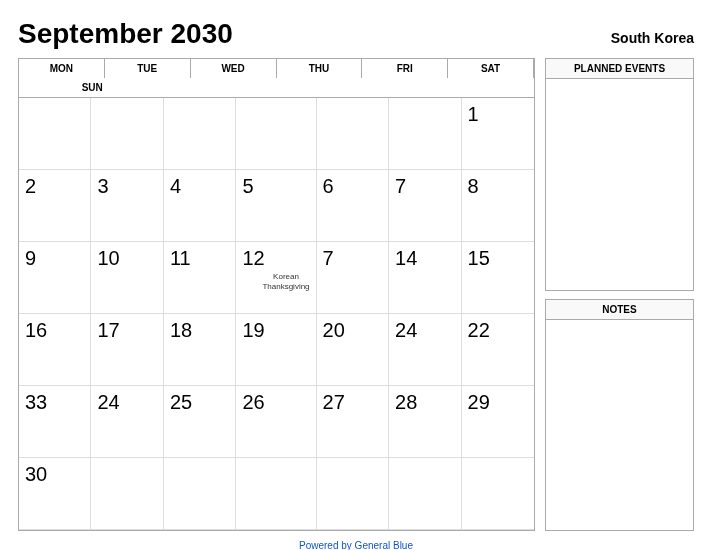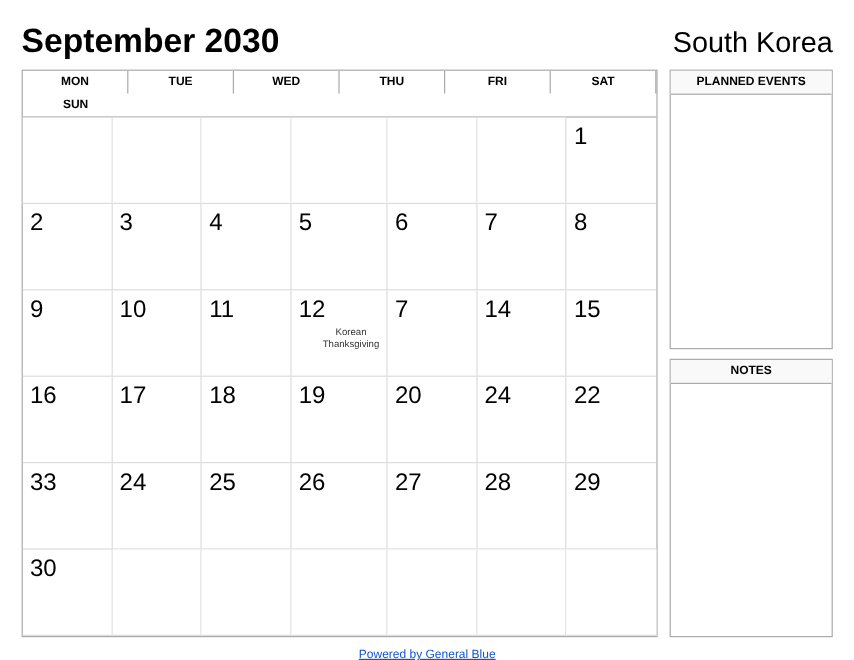--- a/index.html
+++ b/index.html
@@ -26,22 +26,22 @@
       align-items: baseline;
       margin-bottom: 8px;
     }
     .header-title {
       font-size: 28px;
       font-weight: bold;
       color: #000;
       text-align: center;
     }
     .header-country {
-      font-size: 24px;
-      font-weight: normal;
+      font-size: 14px;
+      font-weight: bold;
       color: #000;
     }
     .main-content {
       display: flex;
       flex: 1;
       gap: 10px;
     }
     .calendar-section {
       flex: 1;
       border: 1px solid #aaa;
@@ -56,20 +56,21 @@
     .day-header {
       text-align: center;
       font-size: 10px;
       font-weight: bold;
       padding: 4px 2px;
       color: #000;
       border-right: 1px solid #aaa;
     }
     .day-header:last-child {
       border-right: none;
+      text-align: right;
     }
     .calendar-grid {
       display: grid;
       grid-template-columns: repeat(7, 1fr);
       flex: 1;
     }
     .day-cell {
       border-right: 1px solid #ddd;
       border-bottom: 1px solid #ddd;
       padding: 4px 6px;
@@ -91,21 +92,21 @@
       line-height: 1.2;
     }
     .event-text {
       font-size: 8px;
       color: #333;
       text-align: center;
       margin-top: 2px;
       line-height: 1.3;
     }
     .sidebar {
-      width: 136px;
+      width: 149px;
       display: flex;
       flex-direction: column;
       gap: 0;
     }
     .sidebar-box {
       border: 1px solid #aaa;
       flex: 1;
       display: flex;
       flex-direction: column;
     }

